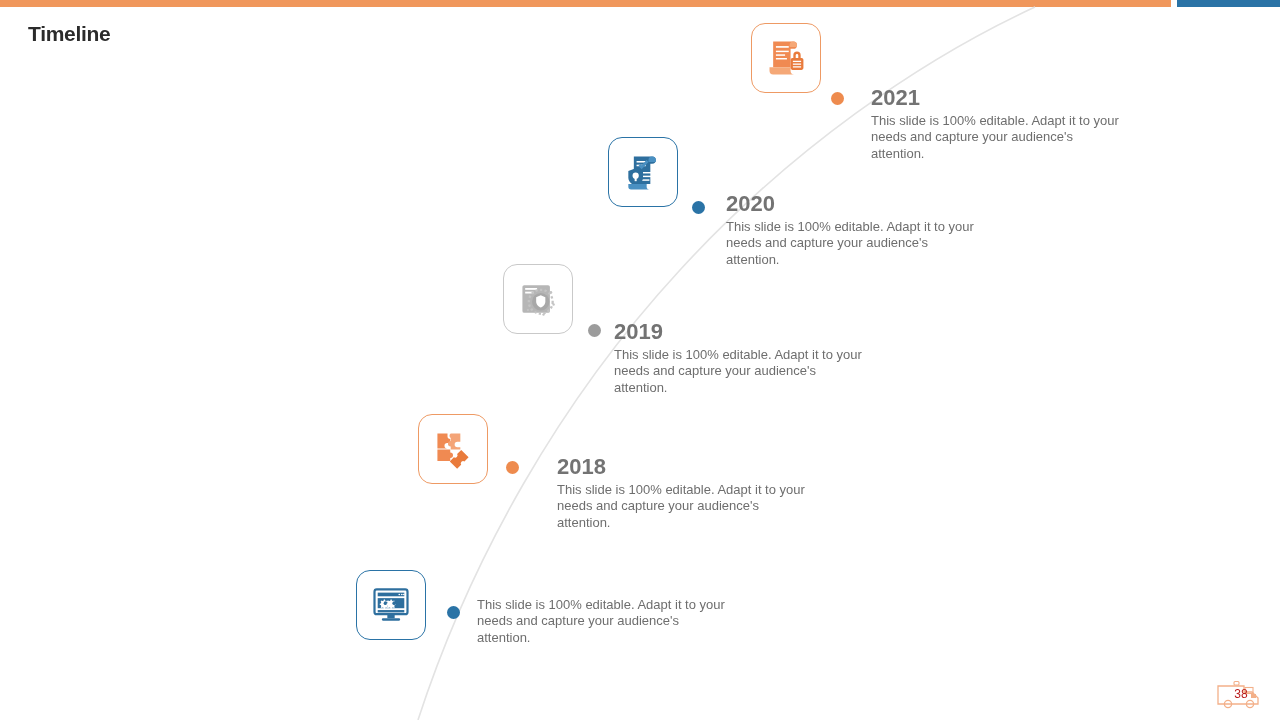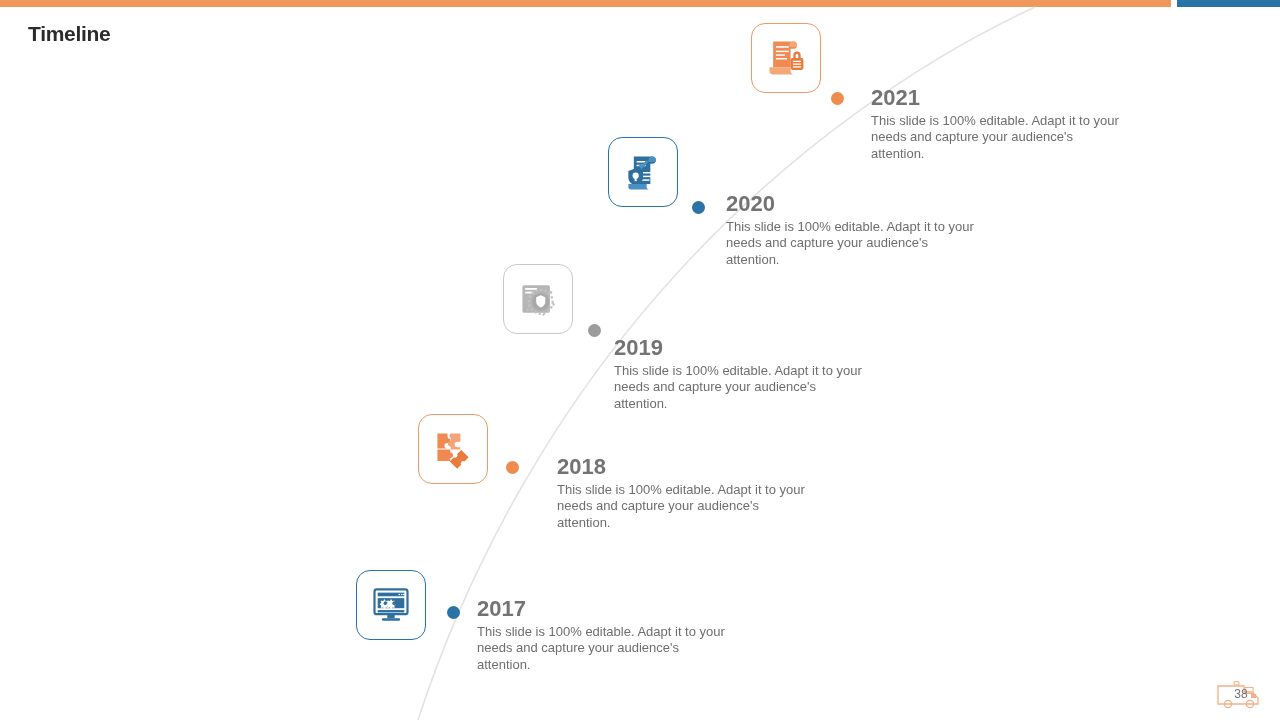--- a/index.html
+++ b/index.html
@@ -112,21 +112,21 @@
   .page-badge .num {
     position: absolute;
     left: 0;
     top: 0;
     width: 52px;
     height: 32px;
     display: flex;
     align-items: center;
     justify-content: center;
     font-size: 12px;
-    color: #737373;
+    color: #b91c1c;
     padding-left: 2px;
     box-sizing: border-box;
   }
 </style>
 </head>
 <body>
 
 <div class="topbar topbar-orange"></div>
 <div class="topbar topbar-blue"></div>
 
@@ -193,21 +193,21 @@
       <circle cx="27" cy="27" r="13" fill="none" stroke="#c4c4c4" stroke-width="2.5" stroke-dasharray="2.5 2.5"></circle>
       <circle cx="27" cy="27" r="9.5" fill="#a8a8a8"></circle>
       <path d="M27 20 l-5 2 v5 c0 3.4 3 5.4 5 6.3 c2 -0.9 5 -2.9 5 -6.3 v-5z" fill="#fff"></path>
       <circle cx="38" cy="17" r="1.6" fill="#c4c4c4"></circle>
       <circle cx="41" cy="30" r="1.3" fill="#c4c4c4"></circle>
       <circle cx="30" cy="41" r="1.3" fill="#c4c4c4"></circle>
       <circle cx="13" cy="36" r="1.2" fill="#c4c4c4"></circle>
     </svg>
   </div>
   <div class="dot gray" style="left:588px; top:324px;"></div>
-  <div class="tl-text" style="left:614px; top:336px;">
+  <div class="tl-text" style="left:614px; top:320px;">
     <div class="tl-year">2019</div>
     <div class="tl-desc">This slide is 100% editable. Adapt it to your needs and capture your audience's attention.</div>
   </div>
 </div>
 
 <div class="tl-item">
   <div class="icon-box orange" style="left:418px; top:414px;">
     <svg width="44" height="44" viewBox="0 0 48 48">
       <path d="M7 7 h11 v3.2 a3 3 0 0 0 3 3 v-3.2 h0 v7.5 h-3.3 a3 3 0 0 0 0 6 h3.3 v0 h-14 z" fill="#F08A52"></path>
       <path d="M21.5 7 h10.5 v9 h-3.2 a3 3 0 0 0 0 6 h3.2 v2.5 h-10.5 v-3.2 a3 3 0 0 1 0 -6 v-3.2 a3 3 0 0 1 0 -5z" fill="#F4A477"></path>
@@ -235,21 +235,20 @@
       <circle cx="18" cy="22" r="2" fill="#2E6F9E"></circle>
       <path d="M30 18.2 l1.6 0 l0.4 1.5 l1.5 0.6 l1.4 -0.8 l1.1 1.1 l-0.8 1.4 l0.6 1.5 l1.5 0.4 l0 1.6 l-1.5 0.4 l-0.6 1.5 l0.8 1.4 l-1.1 1.1 l-1.4 -0.8 l-1.5 0.6 l-0.4 1.5 l-1.6 0 l-0.4 -1.5 l-1.5 -0.6 l-1.4 0.8 l-1.1 -1.1 l0.8 -1.4 l-0.6 -1.5 l-1.5 -0.4 l0 -1.6 l1.5 -0.4 l0.6 -1.5 l-0.8 -1.4 l1.1 -1.1 l1.4 0.8 l1.5 -0.6z" fill="#fff" transform="translate(-3,0) scale(0.78) translate(4,5)"></path>
       <circle cx="27.5" cy="22" r="2" fill="#2E6F9E"></circle>
       <rect x="9.5" y="29.5" width="29" height="2.6" fill="#2E6F9E"></rect>
       <rect x="20" y="34" width="8" height="4.5" fill="#2E6F9E"></rect>
       <rect x="14" y="38.5" width="20" height="2.6" rx="1.2" fill="#2E6F9E"></rect>
     </svg>
   </div>
   <div class="dot blue" style="left:447px; top:606px;"></div>
   <div class="tl-text" style="left:477px; top:597px;">
-    <div class="tl-year">2017</div>
     <div class="tl-desc">This slide is 100% editable. Adapt it to your needs and capture your audience's attention.</div>
   </div>
 </div>
 
 <div class="page-badge">
   <svg width="52" height="32" viewBox="0 0 52 32">
     <path d="M4 8 h26 v6 h8 l6 6 v6 h-40z" fill="none" stroke="#F3B089" stroke-width="1.3"></path>
     <rect x="31" y="9.5" width="8" height="6" fill="none" stroke="#F3B089" stroke-width="1.1"></rect>
     <circle cx="14" cy="26" r="3.6" fill="none" stroke="#F3B089" stroke-width="1.3"></circle>
     <circle cx="36" cy="26" r="3.6" fill="none" stroke="#F3B089" stroke-width="1.3"></circle>

